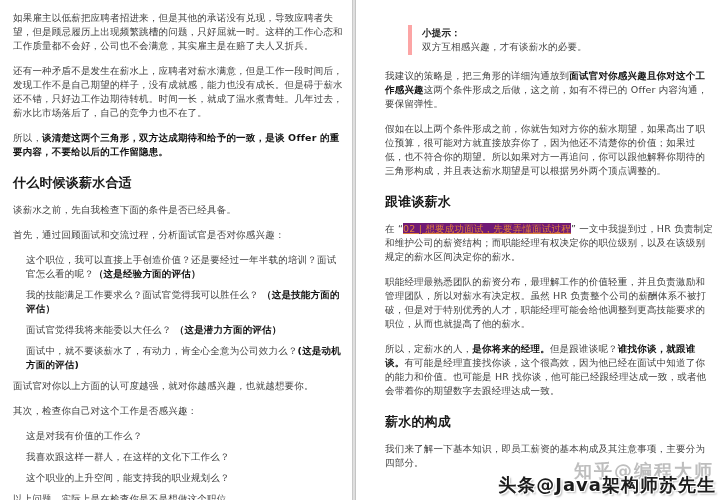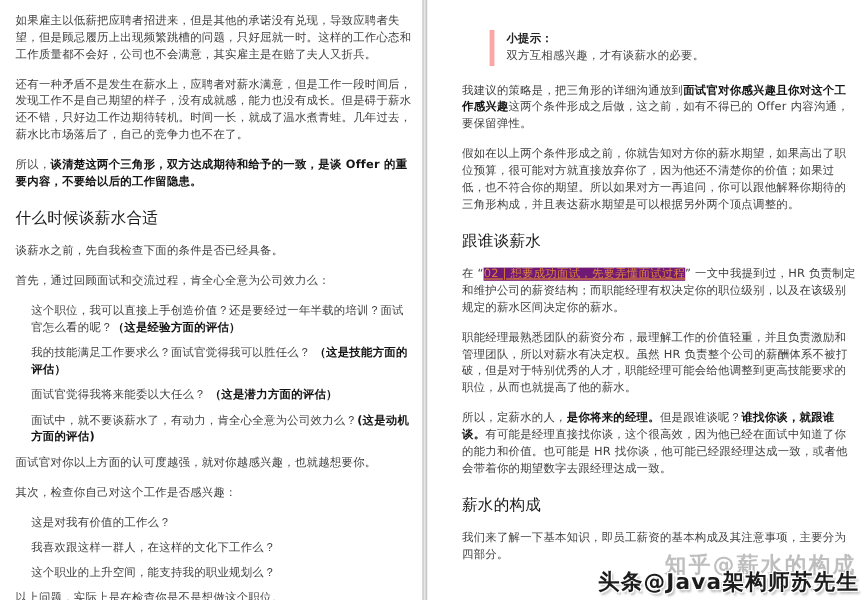--- a/index.html
+++ b/index.html
@@ -13,21 +13,21 @@
   .divider{
     position:absolute;left:352px;top:0;width:4px;height:500px;
     background:linear-gradient(90deg,#bdbdbd,#ececec 50%,#b7b7b7);
   }
   .col{position:absolute;top:11px;font-size:9.5px;line-height:14px;letter-spacing:0.2px;}
   .col-left{left:13px;width:330px;}
   .col-right{left:385px;width:328px;}
   .para{margin:0 0 11px;color:#3f3f3f;}
   .para.question{margin:0 0 7px;padding-left:13px;}
   .para .b{font-weight:bold;color:#141414;}
-  .heading{font-size:13px;line-height:16px;font-weight:normal;color:#181818;margin:16px 0 12px;}
+  .heading{font-size:13px;line-height:16px;font-weight:bold;color:#181818;margin:16px 0 12px;}
   blockquote.tip{
     margin:14px 0 14px 23px;padding:1px 0 1px 10px;
     border-left:4px solid #fca5a5;color:#444444;
   }
   .tip-title{display:block;font-weight:bold;color:#222222;}
   .tip-text{display:block;}
   a.link{
     color:#df813b;background:#701a75;text-decoration:underline;cursor:pointer;
   }
   .wm{position:absolute;right:0;bottom:0;width:300px;height:44px;pointer-events:none;}
@@ -45,21 +45,21 @@
 </head>
 <body>
 
 <div class="page">
   <div class="col col-left" id="col-left">
       <p class="para"><span class="">如果雇主以低薪把应聘者招进来，但是其他的承诺没有兑现，导致应聘者失望，但是顾忌履历上出现频繁跳槽的问题，只好屈就一时。这样的工作心态和工作质量都不会好，公司也不会满意，其实雇主是在赔了夫人又折兵。</span></p>
       <p class="para"><span class="">还有一种矛盾不是发生在薪水上，应聘者对薪水满意，但是工作一段时间后，发现工作不是自己期望的样子，没有成就感，能力也没有成长。但是碍于薪水还不错，只好边工作边期待转机。时间一长，就成了温水煮青蛙。几年过去，薪水比市场落后了，自己的竞争力也不在了。</span></p>
       <p class="para"><span class="">所以，</span><span class="b">谈清楚这两个三角形，双方达成期待和给予的一致，是谈 Offer 的重要内容，不要给以后的工作留隐患。</span></p>
       <h2 class="heading">什么时候谈薪水合适</h2>
       <p class="para"><span class="">谈薪水之前，先自我检查下面的条件是否已经具备。</span></p>
-      <p class="para"><span class="">首先，通过回顾面试和交流过程，肯全心全意为公司效力么：</span></p>
+      <p class="para"><span class="">首先，通过回顾面试和交流过程，分析面试官是否对你感兴趣：</span></p>
       <p class="para question"><span class="">这个职位，我可以直接上手创造价值？还是要经过一年半载的培训？面试官怎么看的呢？</span><span class="b">（这是经验方面的评估）</span></p>
       <p class="para question"><span class="">我的技能满足工作要求么？面试官觉得我可以胜任么？ </span><span class="b">（这是技能方面的评估）</span></p>
       <p class="para question"><span class="">面试官觉得我将来能委以大任么？ </span><span class="b">（这是潜力方面的评估）</span></p>
       <p class="para question"><span class="">面试中，就不要谈薪水了，有动力，肯全心全意为公司效力么？</span><span class="b">(这是动机方面的评估)</span></p>
       <p class="para"><span class="">面试官对你以上方面的认可度越强，就对你越感兴趣，也就越想要你。</span></p>
       <p class="para"><span class="">其次，检查你自己对这个工作是否感兴趣：</span></p>
       <p class="para question"><span class="">这是对我有价值的工作么？</span></p>
       <p class="para question"><span class="">我喜欢跟这样一群人，在这样的文化下工作么？</span></p>
       <p class="para question"><span class="">这个职业的上升空间，能支持我的职业规划么？</span></p>
       <p class="para"><span class="">以上问题，实际上是在检查你是不是想做这个职位。</span></p>
@@ -74,16 +74,16 @@
       <p class="para"><span class="">假如在以上两个条件形成之前，你就告知对方你的薪水期望，如果高出了职位预算，很可能对方就直接放弃你了，因为他还不清楚你的价值；如果过低，也不符合你的期望。所以如果对方一再追问，你可以跟他解释你期待的三角形构成，并且表达薪水期望是可以根据另外两个顶点调整的。</span></p>
       <h2 class="heading">跟谁谈薪水</h2>
       <p class="para"><span class="">在 “</span><a class="link">02 | 想要成功面试，先要弄懂面试过程</a><span class="">” 一文中我提到过，HR 负责制定和维护公司的薪资结构；而职能经理有权决定你的职位级别，以及在该级别规定的薪水区间决定你的薪水。</span></p>
       <p class="para"><span class="">职能经理最熟悉团队的薪资分布，最理解工作的价值轻重，并且负责激励和管理团队，所以对薪水有决定权。虽然 HR 负责整个公司的薪酬体系不被打破，但是对于特别优秀的人才，职能经理可能会给他调整到更高技能要求的职位，从而也就提高了他的薪水。</span></p>
       <p class="para"><span class="">所以，定薪水的人，</span><span class="b">是你将来的经理。</span><span class="">但是跟谁谈呢？</span><span class="b">谁找你谈，就跟谁谈。</span><span class="">有可能是经理直接找你谈，这个很高效，因为他已经在面试中知道了你的能力和价值。也可能是 HR 找你谈，他可能已经跟经理达成一致，或者他会带着你的期望数字去跟经理达成一致。</span></p>
       <h2 class="heading">薪水的构成</h2>
       <p class="para"><span class="">我们来了解一下基本知识，即员工薪资的基本构成及其注意事项，主要分为四部分。</span></p>
     </div>
 
   <div class="wm">
-    <span class="wm-back">知乎@薪水的构成</span>
+    <span class="wm-back">知乎@编程大师</span>
     <span class="wm-front">头条@Java架构师苏先生</span>
   </div>
 </div>
 
 </body></html>

